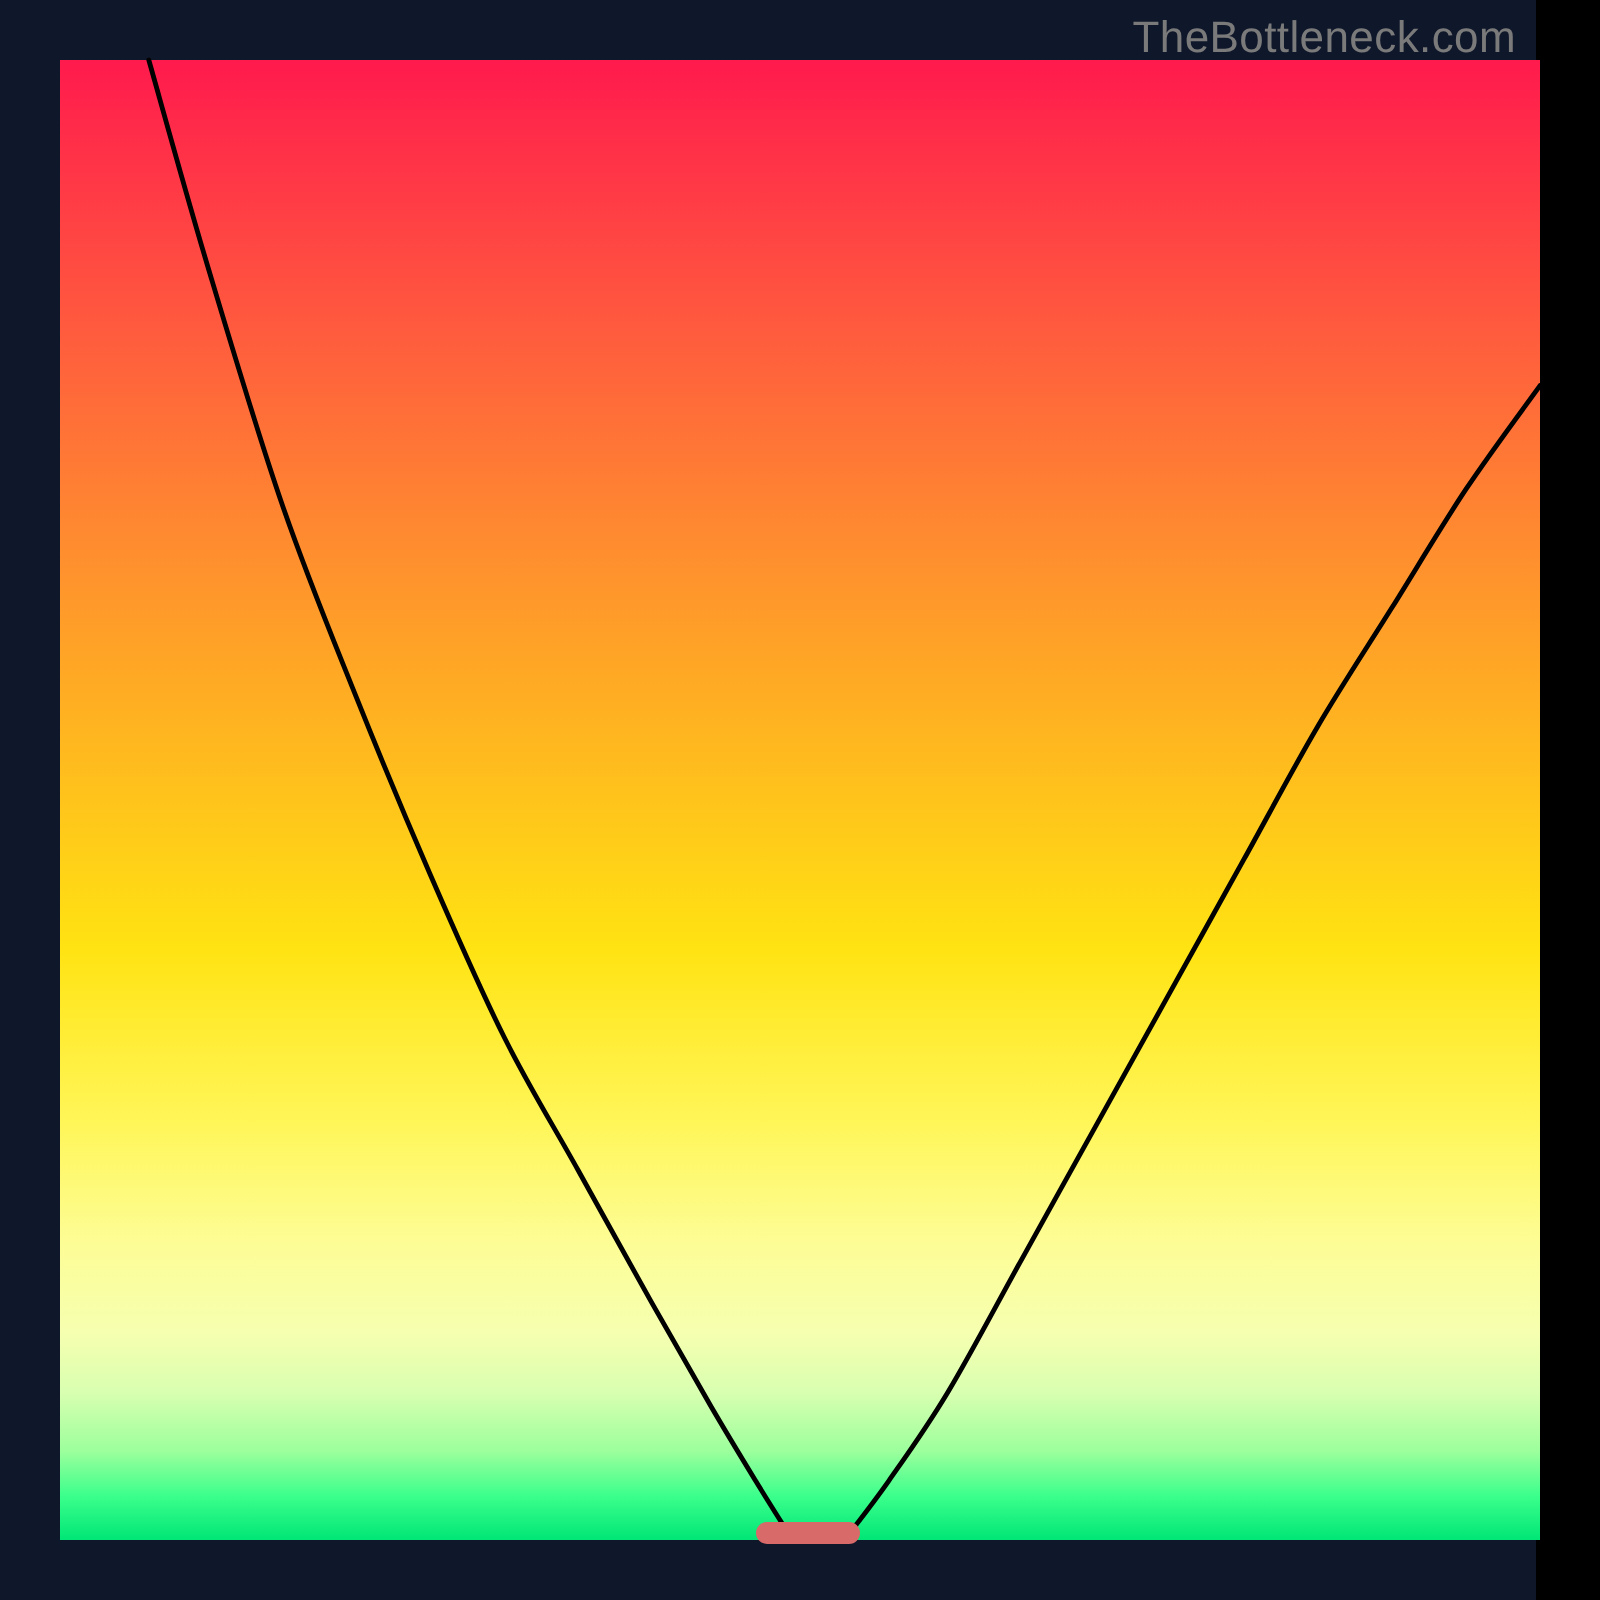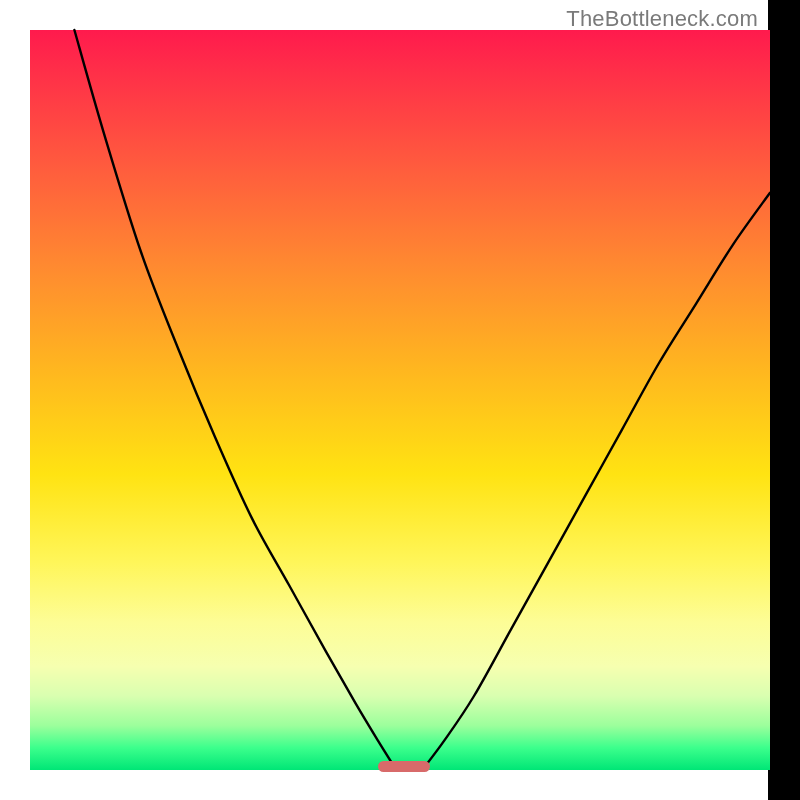--- a/index.html
+++ b/index.html
@@ -8,21 +8,21 @@
     width: 800px;
     height: 800px;
     background: #000;
     overflow: hidden;
     font-family: Arial, Helvetica, sans-serif;
   }
   .frame {
     position: absolute;
     left: 0; top: 0;
     width: 768px; height: 800px;
-    background: #ffffff;
+    background: #0f172a;
   }
   .plot {
     position: absolute;
     left: 30px;
     top: 30px;
     width: 740px;
     height: 740px;
     
     background: linear-gradient(to bottom,
       #ff1a4d 0%,

